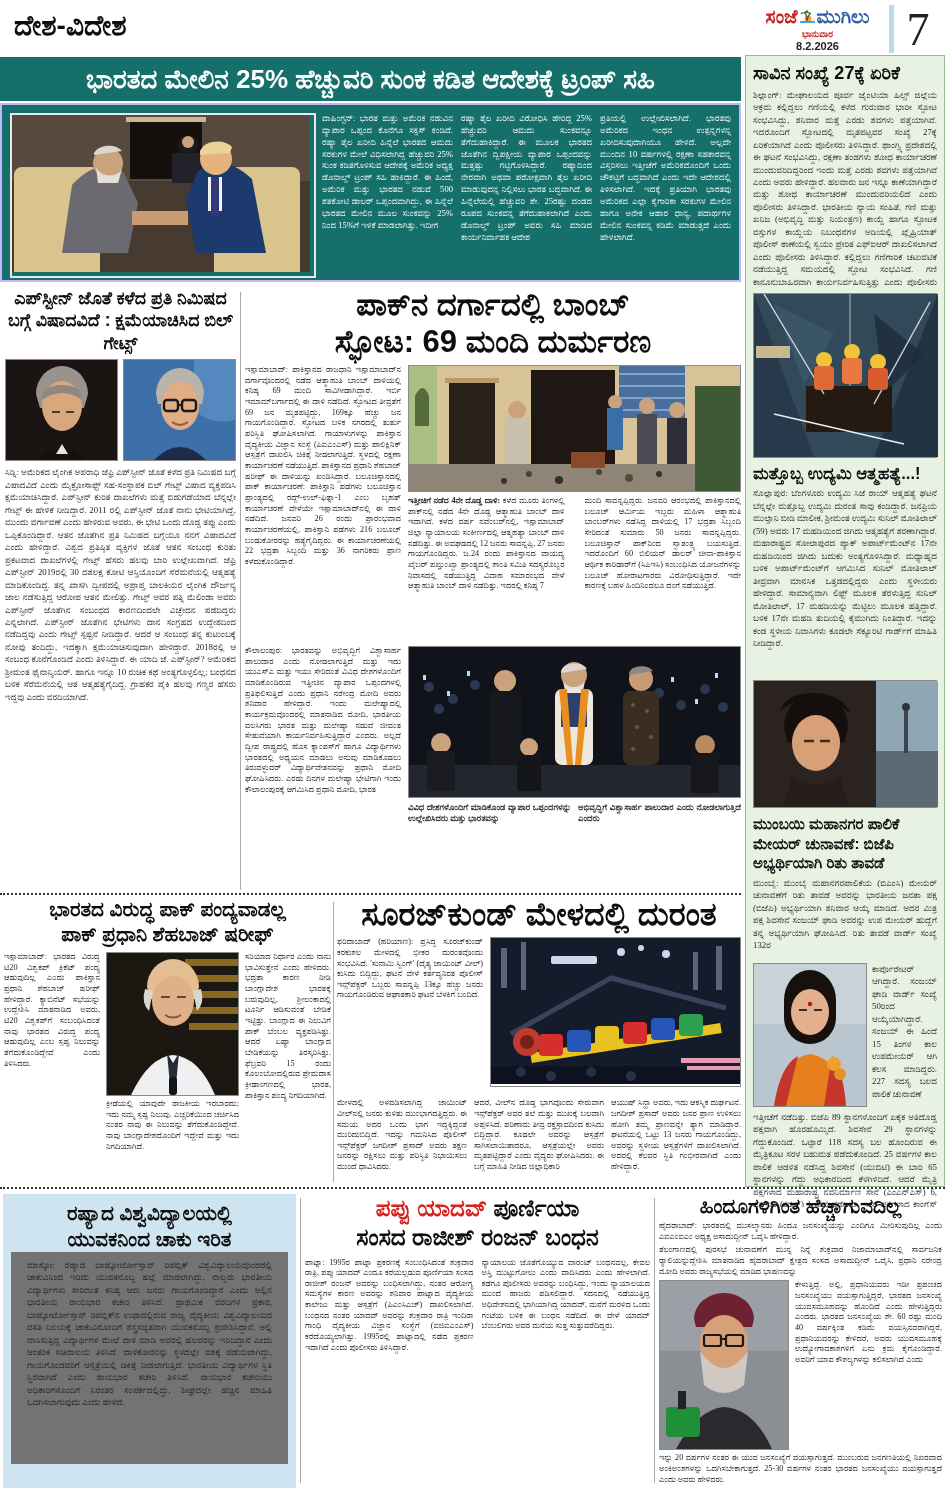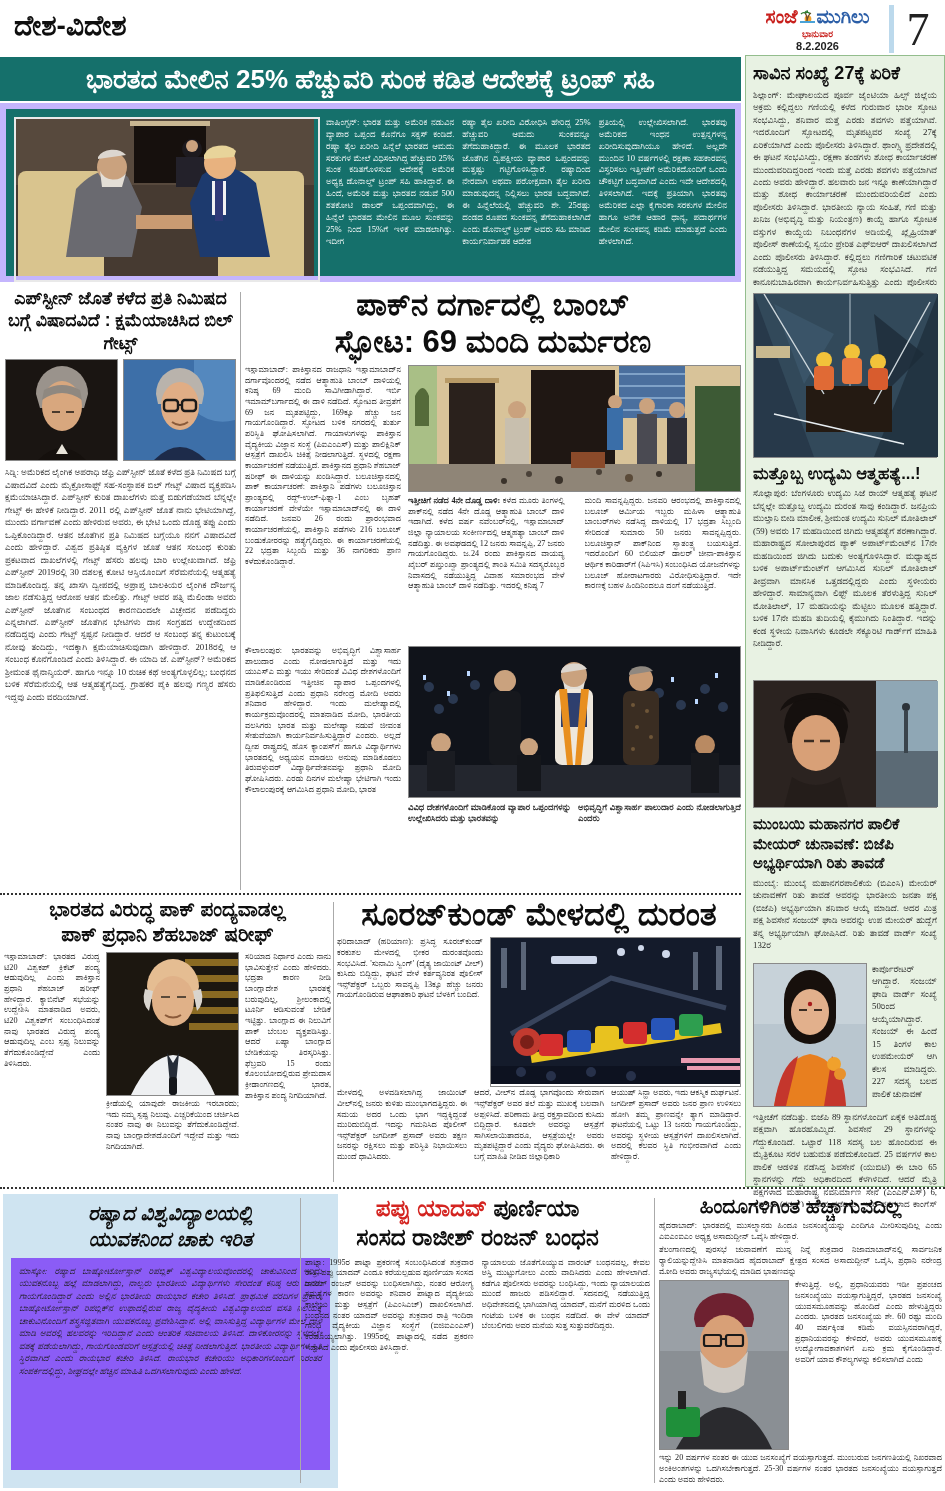--- a/index.html
+++ b/index.html
@@ -23,21 +23,21 @@
   #mast-logo-line{display:flex;align-items:center;gap:2px;font-weight:bold;font-size:19px;}
   #mast-day{color:#c8201d;font-size:9px;font-weight:bold;margin-top:1px;}
   #mast-date{font-size:11px;font-weight:bold;color:#222;}
   #mast-bar{width:5px;background:#bcd9ec;margin:2px 0;}
   #mast-page{width:48px;display:flex;align-items:center;justify-content:center;
              font-family:"Liberation Serif",serif;font-size:46px;color:#222;}
 
   
   #banner{left:0;top:57px;width:741px;height:44px;background:#15706b;display:flex;align-items:center;justify-content:center;}
   #banner div{color:#fff;font-size:26px;}
-  #topstory{left:0;top:103px;width:741px;height:179px;background:#15706b;border:6px solid #c4b5fd;box-sizing:border-box;}
+  #topstory{left:0;top:103px;width:741px;height:179px;background:#15706b;border:2px solid #c4b5fd;box-sizing:border-box;}
   #ts-photo{position:absolute;left:8px;top:8px;width:302px;height:161px;border:2px solid #e9e9e9;}
   #ts-text{position:absolute;left:320px;top:8px;right:8px;bottom:8px;display:flex;gap:8px;}
   #ts-text .col{flex:1;color:#fff;font-size:8.6px;line-height:1.38;text-align:justify;}
 
   
   #rail{left:745px;top:55px;width:200px;height:1132px;background:#e8f2e3;border:1px solid #93bd8d;
         box-sizing:border-box;padding:5px 7px;}
   .rail-h1{font-size:18px;margin:2px 0 4px 0;line-height:1.2;}
   .rail-h2{font-size:16.5px;margin:6px 0 4px 0;line-height:1.2;}
   .rail-h3{font-size:15px;margin:6px 0 4px 0;line-height:1.3;}
@@ -71,27 +71,27 @@
   #sheh-row{display:flex;gap:6px;margin-top:5px;}
   #sheh-c1{width:96px;height:222px;}
   #sheh-mid{width:133px;}
   #sheh-c3{flex:1;height:222px;}
 
   
   #suraj{left:337px;top:897px;width:404px;}
   #suraj-h{font-size:32px;line-height:1.1;text-align:center;}
   #suraj-row{display:flex;gap:7px;margin-top:5px;}
   #suraj-c1{width:146px;height:150px;}
-  #suraj-sub{display:flex;gap:7px;margin-top:1px;}
+  #suraj-sub{display:flex;gap:7px;margin-top:11px;}
   #suraj-sub>div{flex:1;height:88px;overflow:hidden;}
 
   
-  #russia{left:3px;top:1194px;width:335px;height:294px;background:#cfe4f1;box-sizing:border-box;padding:6px 8px;font-style:italic;}
+  #russia{left:3px;top:1194px;width:293px;height:294px;background:#cfe4f1;box-sizing:border-box;padding:6px 8px;}
   #russia-h{font-size:20px;line-height:1.3;text-align:center;}
-  #russia-box{background:#8b5cf6;margin-top:6px;padding:7px 8px;height:212px;overflow:hidden;box-sizing:border-box;}
+  #russia-box{background:#737373;padding:7px 16px;height:212px;overflow:hidden;box-sizing:border-box;}
   #pappu{left:305px;top:1194px;width:345px;}
   #pappu-h{font-size:23px;line-height:1.25;text-align:center;}
   #pappu-cols{display:flex;gap:8px;margin-top:6px;}
   #pappu-cols>div{flex:1;height:218px;overflow:hidden;}
   #owaisi{left:659px;top:1194px;width:283px;}
   #owaisi-h{font-size:20px;line-height:1.2;text-align:center;}
   #owaisi-row{display:flex;gap:6px;margin-top:3px;}
   #owaisi-p3{flex:1;height:168px;overflow:hidden;}
 </style>
 </head>

